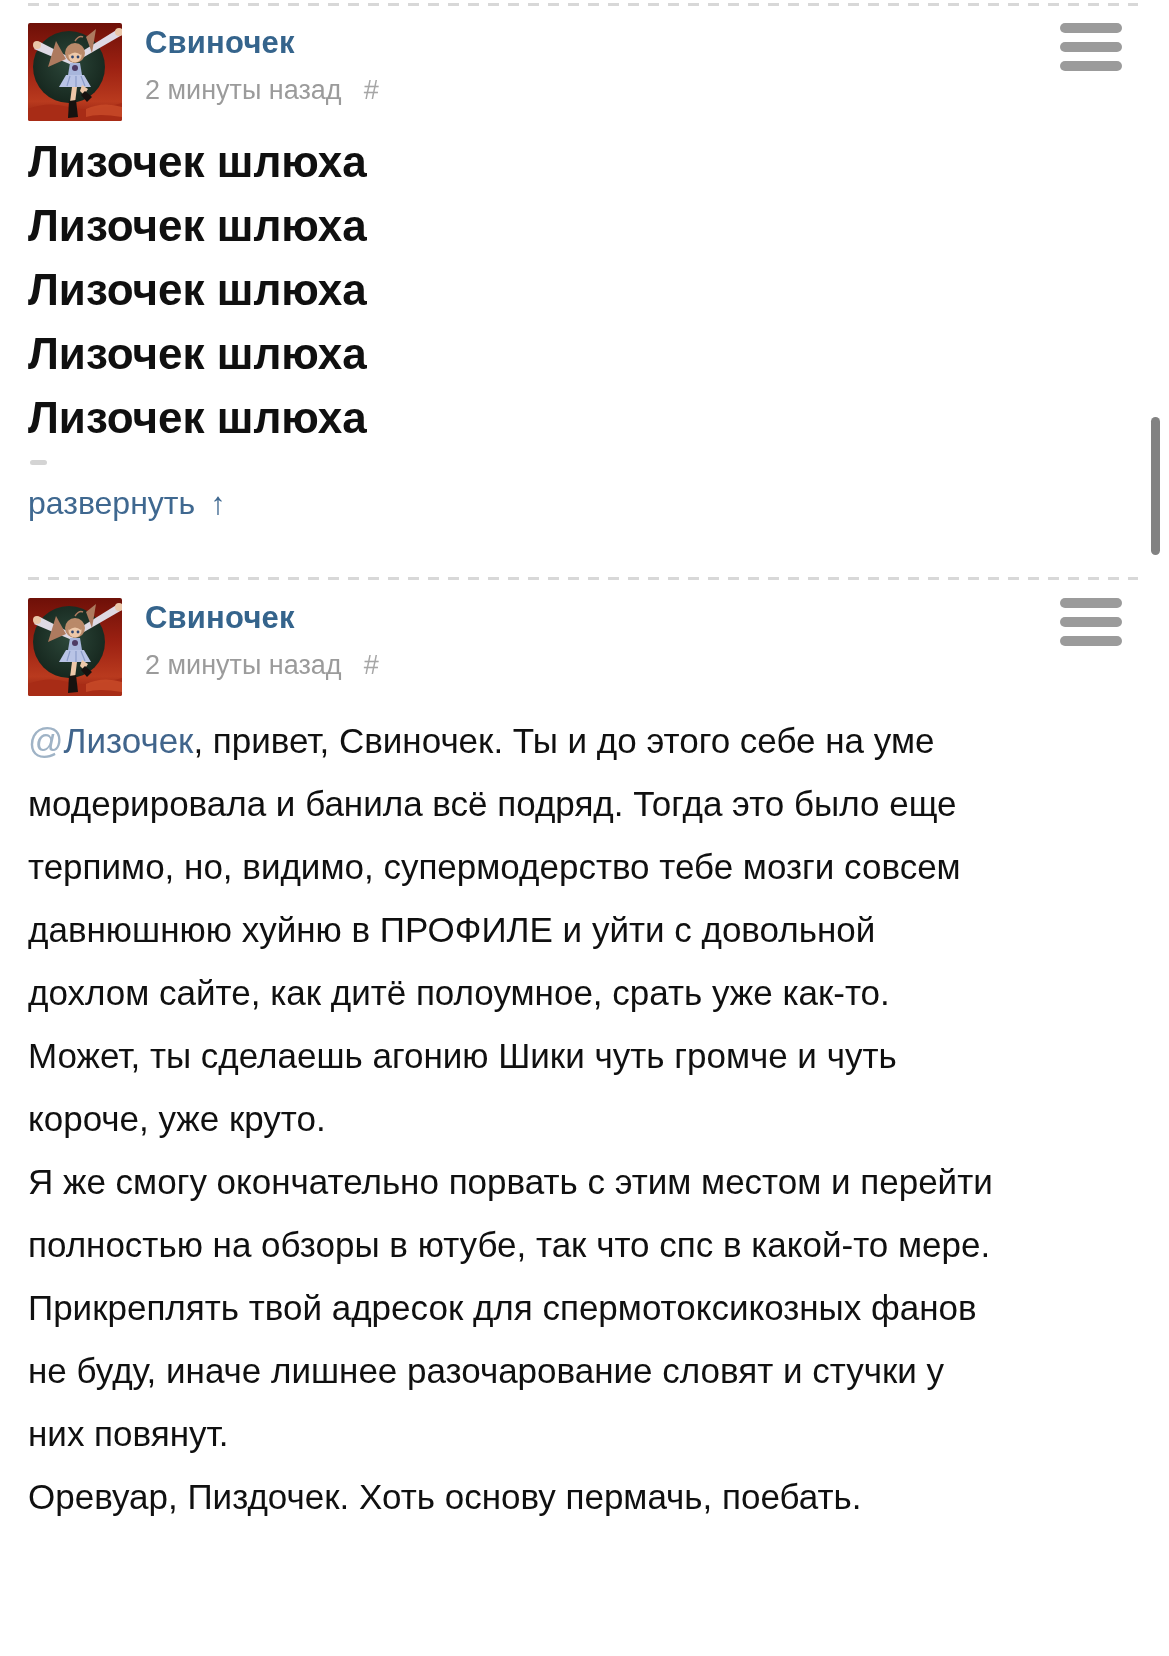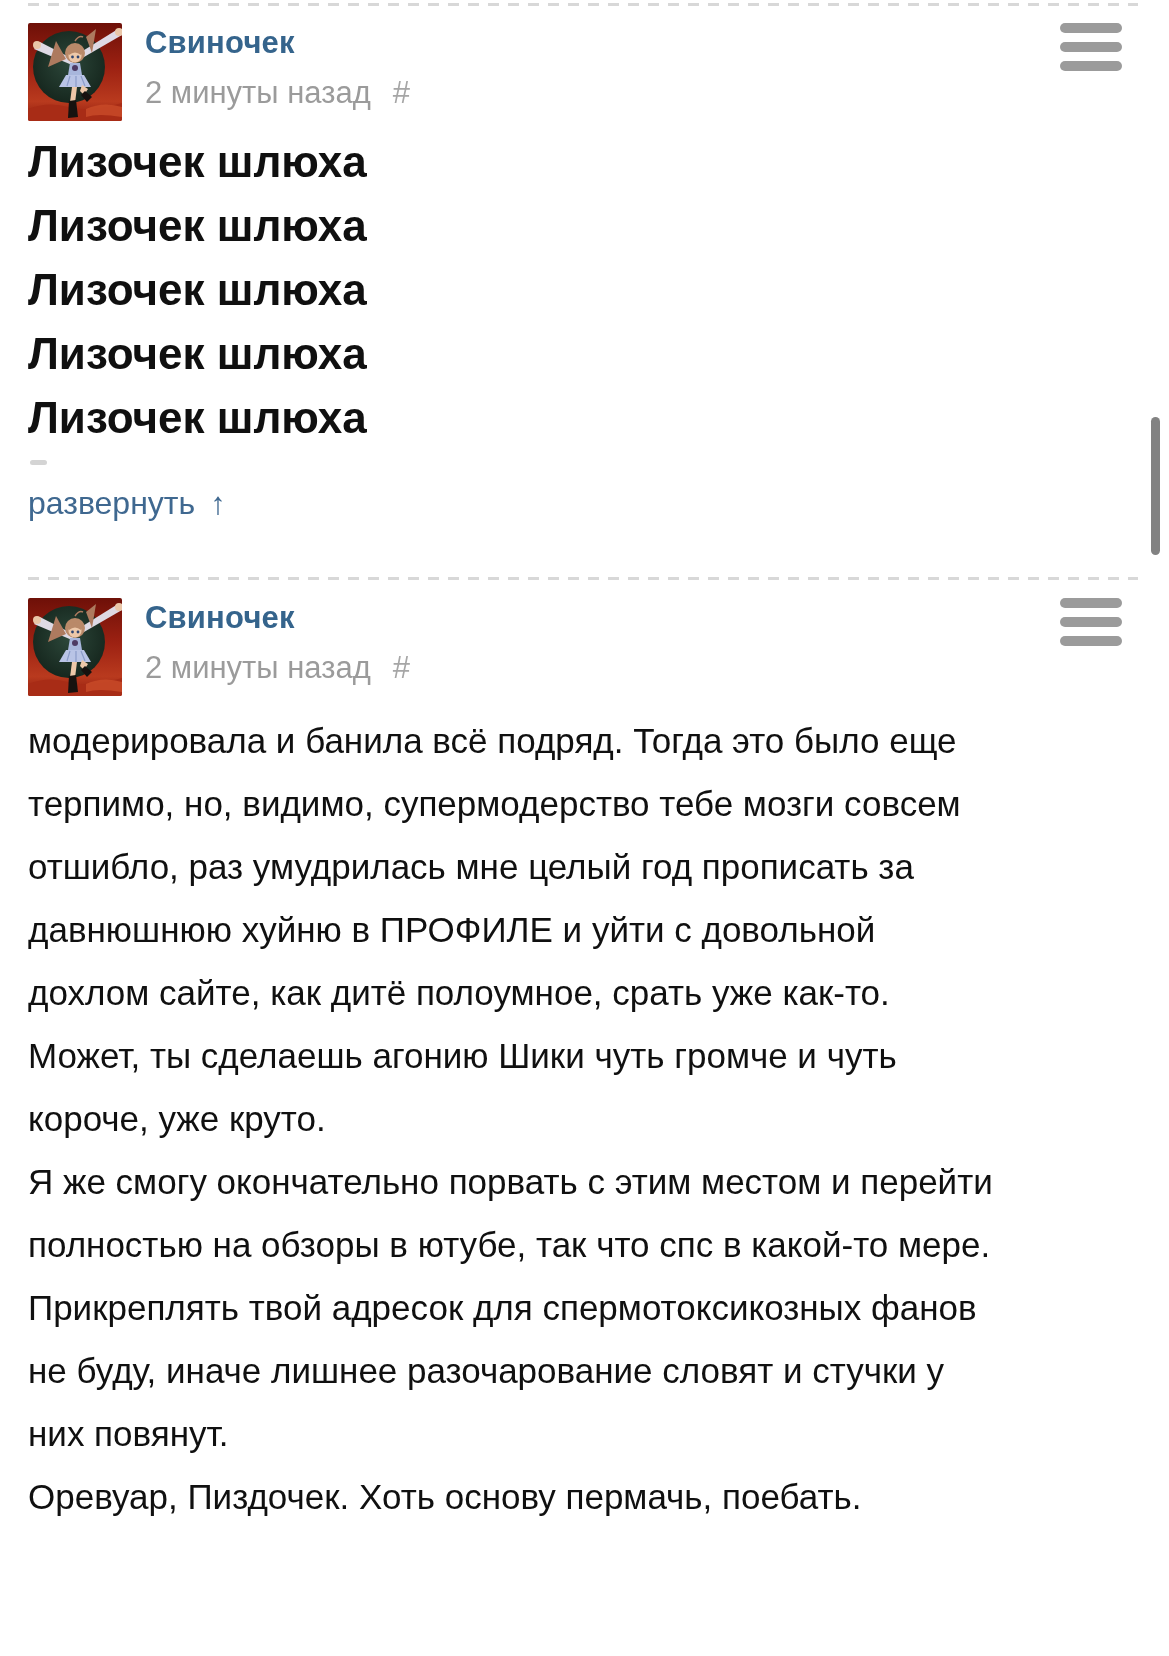--- a/index.html
+++ b/index.html
@@ -19,21 +19,21 @@
   .dashed-sep{
     height:3px;width:1110px;left:28px;
     background:repeating-linear-gradient(90deg,var(--separator) 0 11px,transparent 11px 20px);
   }
   .avatar{width:94px;height:98px;left:28px;border-radius:2px;overflow:hidden;display:block;}
   .avatar svg{display:block;}
   .username{
     left:145px;font-size:31px;font-weight:700;color:var(--username);
     line-height:1;letter-spacing:.2px;text-decoration:none;display:block;text-align:right;
   }
-  .meta-row{left:145px;font-size:31px;color:var(--meta);line-height:1;display:flex;align-items:baseline;}
+  .meta-row{left:145px;font-size:27px;color:var(--meta);line-height:1;display:flex;align-items:baseline;}
   .meta-hash{margin-left:22px;color:var(--hash);text-decoration:none;}
   .menu-btn{left:1060px;width:62px;display:flex;flex-direction:column;gap:9px;background:none;border:none;cursor:pointer;padding:0;}
   .menu-btn .bar{width:62px;height:10px;border-radius:5px;background:var(--menu-icon);}
   .body-block{left:28px;color:var(--body-text);}
   .p1 .tline{height:64px;line-height:64px;font-size:44px;white-space:nowrap;font-weight:bold;}
   .p2 .tline{height:63px;line-height:63px;font-size:35px;white-space:nowrap;}
   .mention{text-decoration:none;}
   .mention .at{color:var(--mention-at);}
   .mention .nm{color:var(--mention-name);}
   .trunc-dash{left:30px;top:460px;width:17px;height:5px;border-radius:2.5px;background:#d4d4d4;}
@@ -161,23 +161,25 @@
   <div class="abs meta-row" style="top:652px">
     <span>2 минуты назад</span>
     <a class="meta-hash">#</a>
   </div>
   <button class="abs menu-btn" style="top:598px">
     <span style="display:contents">
       <span class="bar"></span><span class="bar"></span><span class="bar"></span>
     </span>
   </button>
   <div class="abs body-block p2" style="top:709px">
+    <div class="tline">
+      <a class="mention"><span class="at">@</span><span class="nm">Лизочек</span></a><span>, привет, Свиночек. Ты и до этого себе на уме</span>
+    </div>
     <div class="tline">модерировала и банила всё подряд. Тогда это было еще</div>
     <div class="tline">терпимо, но, видимо, супермодерство тебе мозги совсем</div>
-    <div class="tline">отшибло, раз умудрилась мне целый год прописать за</div>
     <div class="tline">давнюшнюю хуйню в ПРОФИЛЕ и уйти с довольной</div>
     <div class="tline">дохлом сайте, как дитё полоумное, срать уже как-то.</div>
     <div class="tline">Может, ты сделаешь агонию Шики чуть громче и чуть</div>
     <div class="tline">короче, уже круто.</div>
     <div class="tline">Я же смогу окончательно порвать с этим местом и перейти</div>
     <div class="tline">полностью на обзоры в ютубе, так что спс в какой-то мере.</div>
     <div class="tline">Прикреплять твой адресок для спермотоксикозных фанов</div>
     <div class="tline">не буду, иначе лишнее разочарование словят и стучки у</div>
     <div class="tline">них повянут.</div>
     <div class="tline">Оревуар, Пиздочек. Хоть основу пермачь, поебать.</div>

